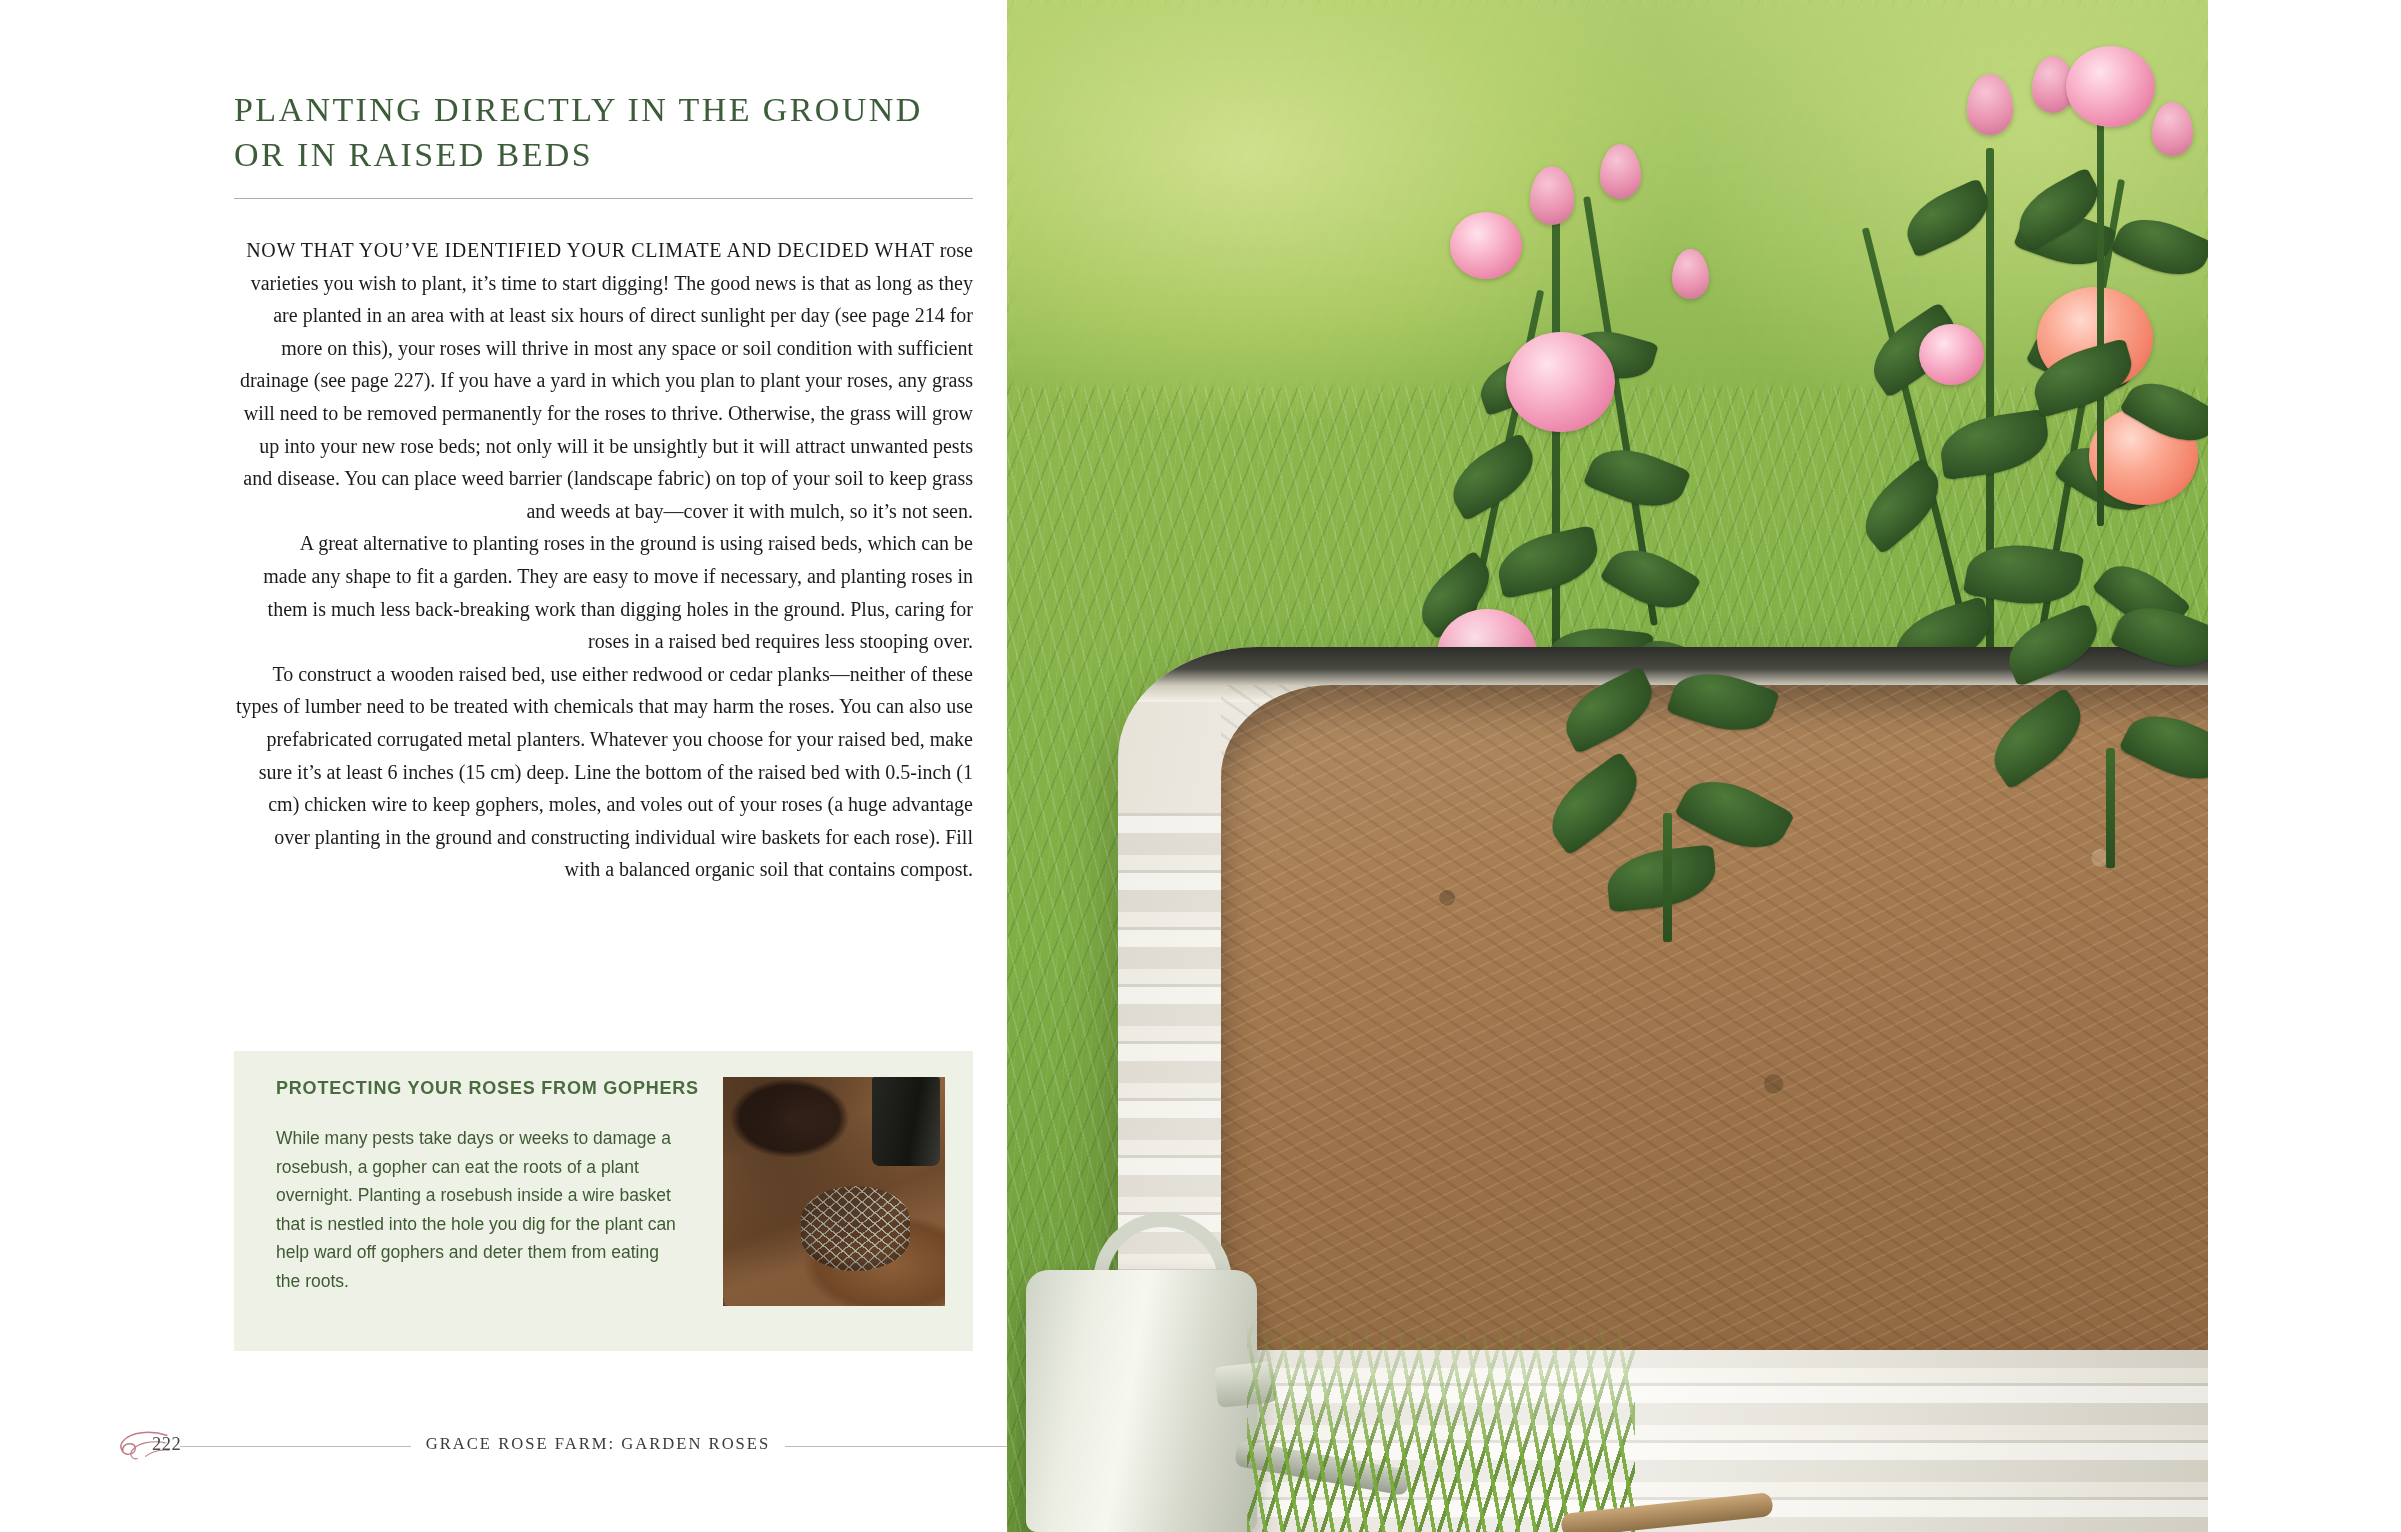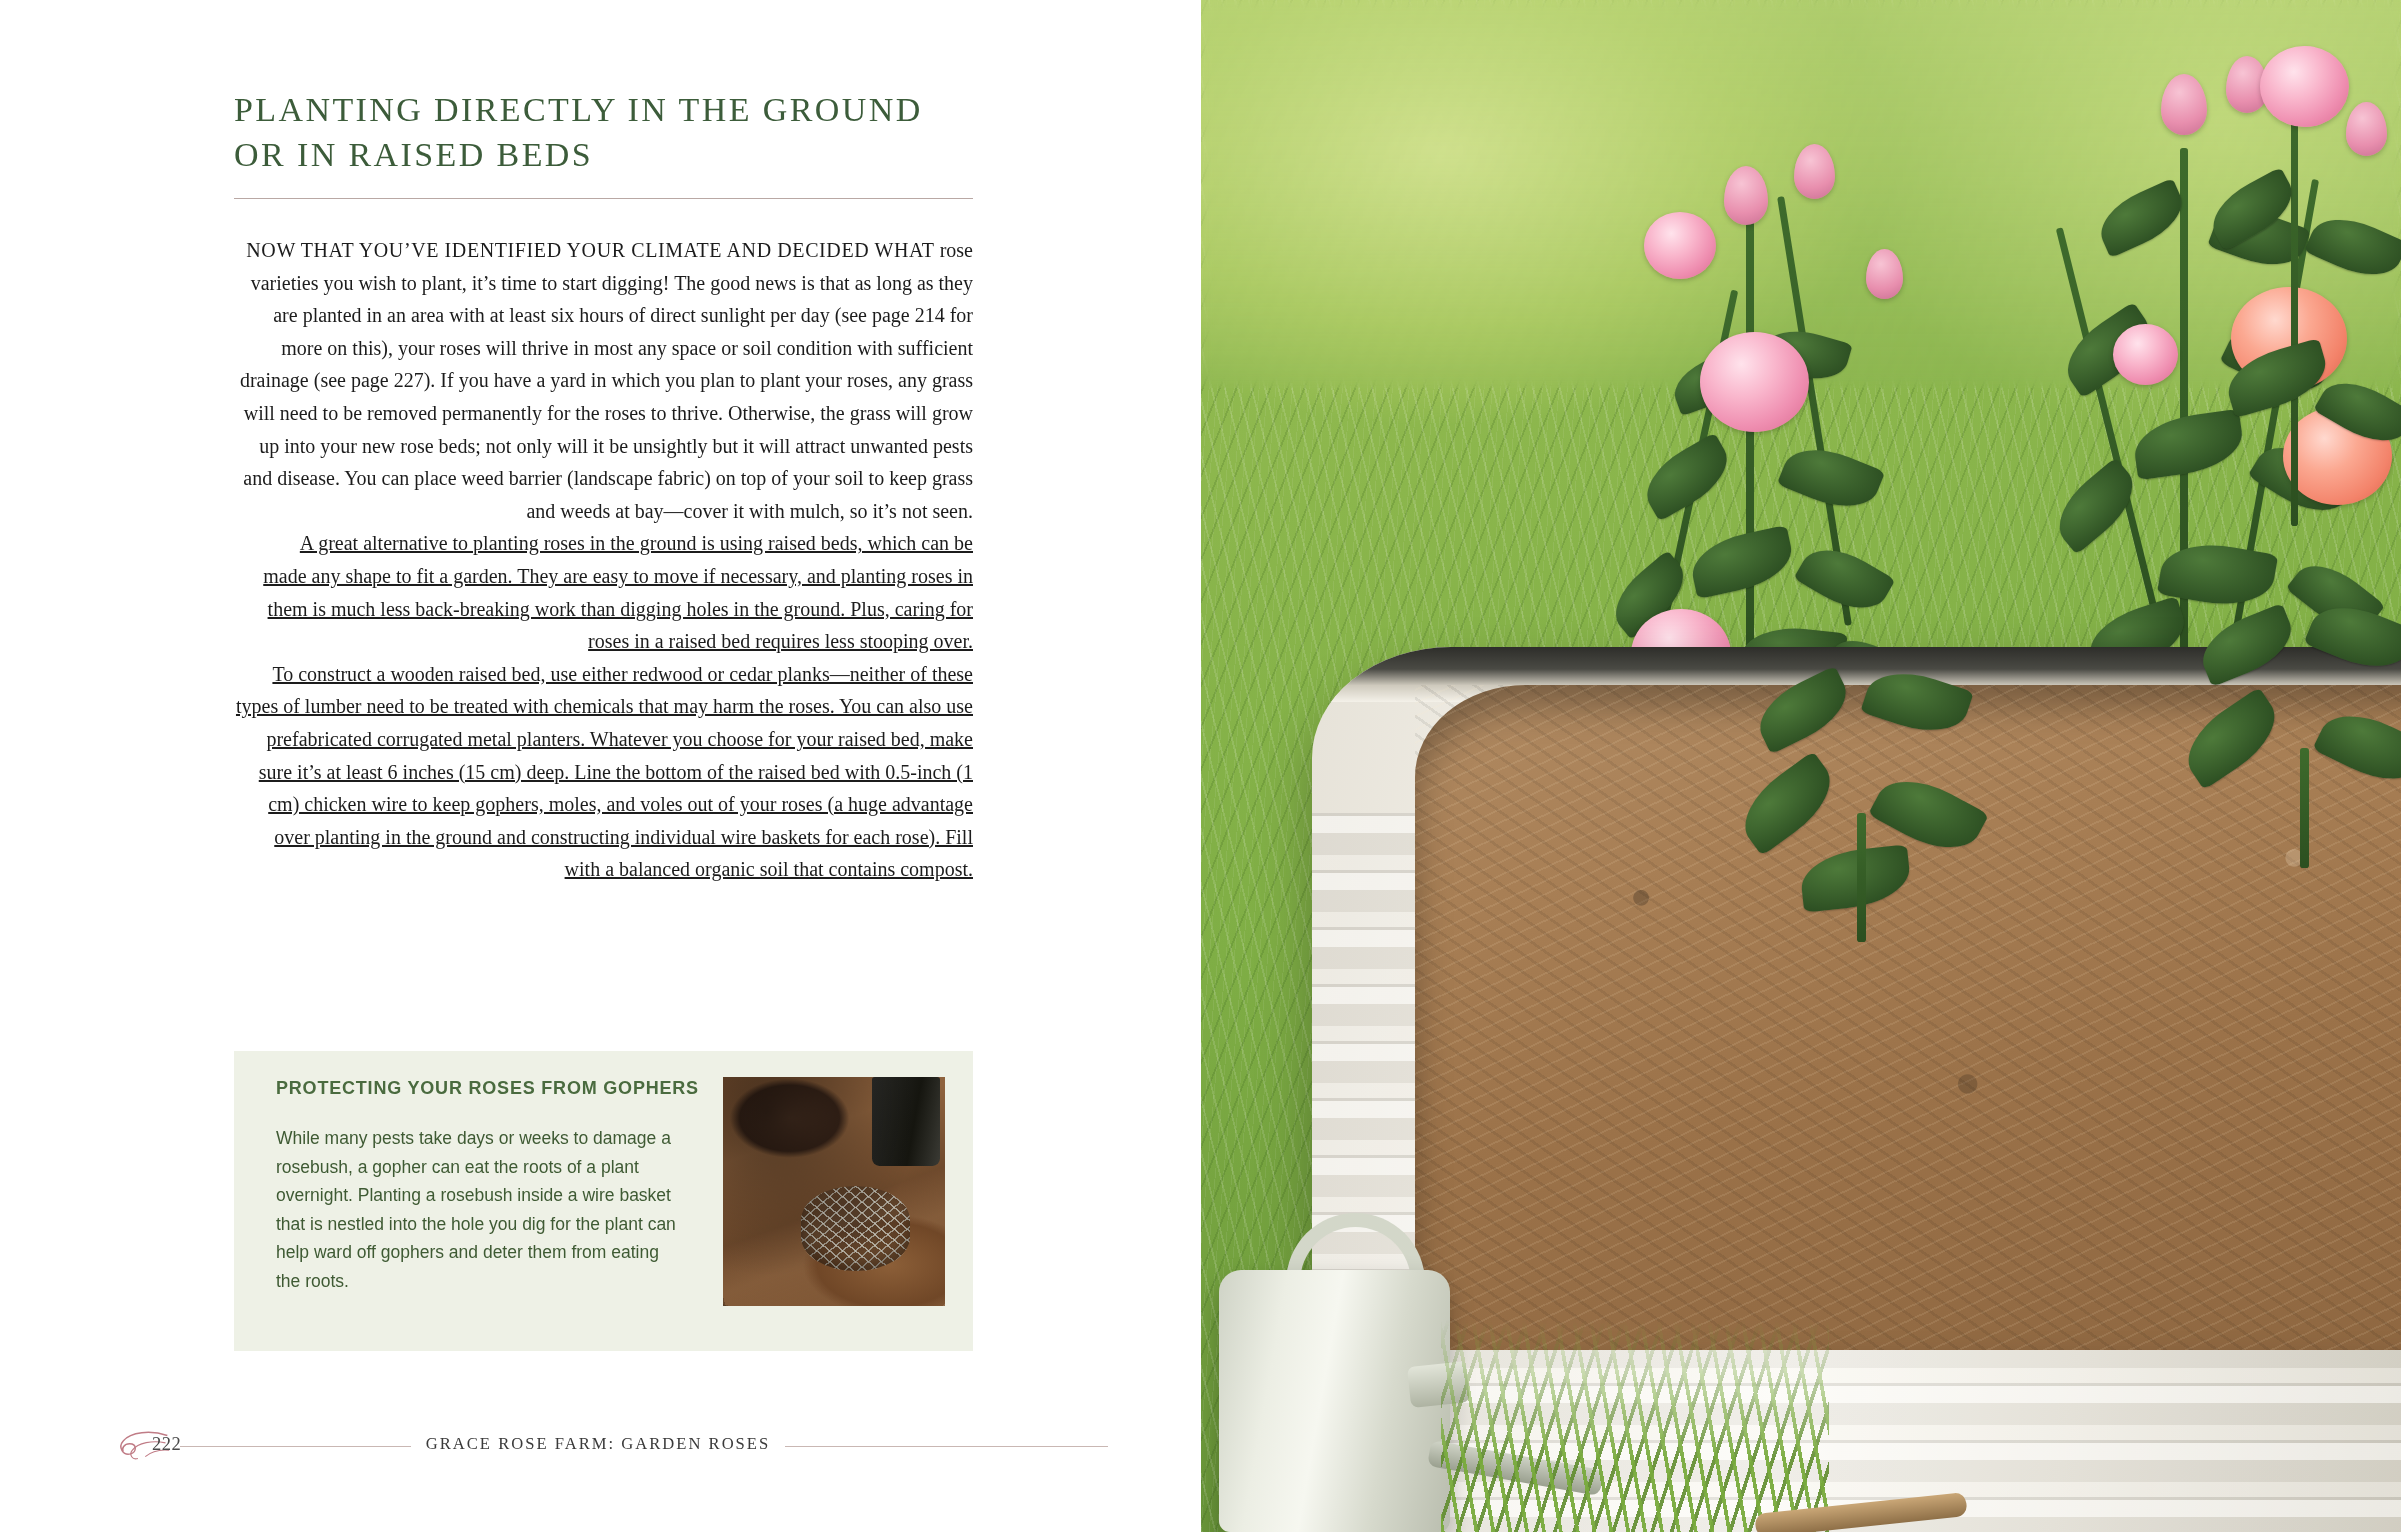--- a/index.html
+++ b/index.html
@@ -16,21 +16,21 @@
   }
   .spread {
     display: flex;
     width: 2401px;
     height: 1532px;
   }
 
   
   .page-left {
     position: relative;
-    width: 1201px;
+    width: 1007px;
     height: 1532px;
     background: #ffffff;
     padding: 18px;
   }
   .text-column {
     position: absolute;
     left: 234px;
     top: 88px;
     width: 739px;
   }
@@ -54,21 +54,20 @@
     font-size: 20px;
     line-height: 1.63;
     color: #1c1c1c;
     text-align: right;
   }
   .body-text p {
     margin: 0;
   }
   .body-text p + p {
     text-indent: 31px;
-    text-decoration: underline;
   }
   .smallcaps-lead {
     font-variant: small-caps;
     letter-spacing: 0.6px;
     font-size: 20px;
   }
 
   
   .callout {
     position: absolute;

